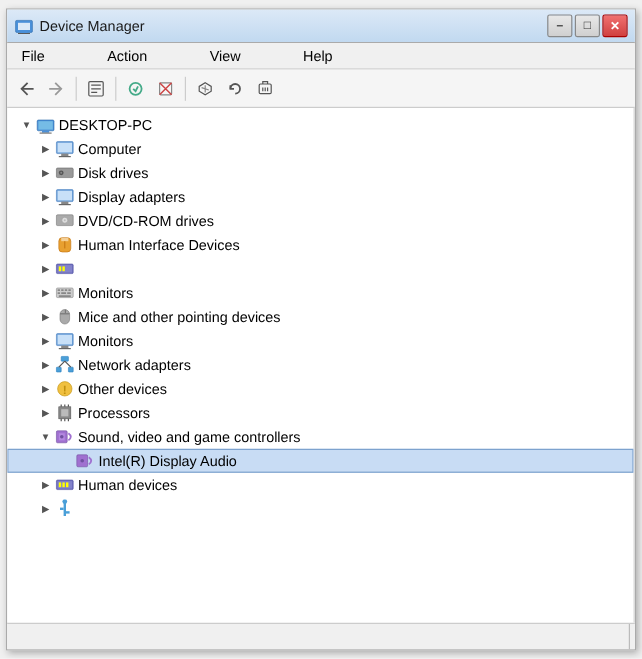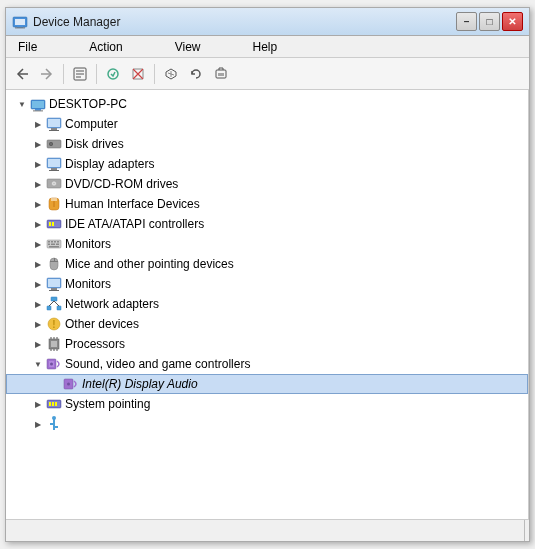--- a/index.html
+++ b/index.html
@@ -347,21 +347,20 @@
       <div class="tree-item indent-2">
         <div class="expand-toggle arrow-right"></div>
         <div class="item-icon">
           <svg width="16" height="16" viewBox="0 0 16 16">
             <rect x="1" y="4" width="14" height="8" rx="1" fill="#7070c0" stroke="#5050a0" stroke-width="0.5"></rect>
             <rect x="2" y="5" width="12" height="6" fill="#9090d0" opacity="0.6"></rect>
             <rect x="3" y="6" width="2" height="4" fill="#ffff00"></rect>
             <rect x="6" y="6" width="2" height="4" fill="#ffff00"></rect>
           </svg>
         </div>
-        <span class="item-label">IDE ATA/ATAPI controllers</span>
       </div>
 
       <div class="tree-item indent-2">
         <div class="expand-toggle arrow-right"></div>
         <div class="item-icon">
           <svg width="16" height="16" viewBox="0 0 16 16">
             <rect x="1" y="4" width="14" height="8" rx="1" fill="#ccc" stroke="#888" stroke-width="0.5"></rect>
             <rect x="2" y="5" width="2" height="1.5" rx="0.3" fill="#888"></rect>
             <rect x="5" y="5" width="2" height="1.5" rx="0.3" fill="#888"></rect>
             <rect x="8" y="5" width="2" height="1.5" rx="0.3" fill="#888"></rect>
@@ -448,21 +447,21 @@
           <svg width="16" height="16" viewBox="0 0 16 16">
             <rect x="1" y="3" width="9" height="10" rx="1" fill="#a070d0" stroke="#7050a0" stroke-width="0.5"></rect>
             <path d="M11 5 Q15 8 11 11" stroke="#a070d0" stroke-width="1.5" fill="none"></path>
             <rect x="3" y="5" width="5" height="6" fill="#c8a0f0" opacity="0.5"></rect>
             <circle cx="5.5" cy="8" r="1.5" fill="#7050a0"></circle>
           </svg>
         </div>
         <span class="item-label">Sound, video and game controllers</span>
       </div>
 
-      <div class="tree-item indent-3" style="background:#c8dcf4; border: 1px solid #7da2ce; font-style: italic;">
+      <div class="tree-item indent-3" style="background:#c8dcf4; border: 1px solid #7da2ce;">
         <div class="expand-toggle" style="width:16px;"></div>
         <div class="item-icon">
           <svg width="16" height="16" viewBox="0 0 16 16">
             <rect x="1" y="3" width="9" height="10" rx="1" fill="#a070d0" stroke="#7050a0" stroke-width="0.5"></rect>
             <path d="M11 5 Q15 8 11 11" stroke="#a070d0" stroke-width="1.5" fill="none"></path>
             <circle cx="5.5" cy="8" r="1.5" fill="#7050a0"></circle>
           </svg>
         </div>
         <span class="item-label">Intel(R) Display Audio</span>
       </div>
@@ -472,21 +471,21 @@
         <div class="expand-toggle arrow-right"></div>
         <div class="item-icon">
           <svg width="16" height="16" viewBox="0 0 16 16">
             <rect x="1" y="4" width="14" height="8" rx="1" fill="#7070c0" stroke="#5050a0" stroke-width="0.5"></rect>
             <rect x="2" y="5" width="12" height="6" fill="#9090d0" opacity="0.6"></rect>
             <rect x="3" y="6" width="2" height="4" fill="#ffff00"></rect>
             <rect x="6" y="6" width="2" height="4" fill="#ffff00"></rect>
             <rect x="9" y="6" width="2" height="4" fill="#ffff00"></rect>
           </svg>
         </div>
-        <span class="item-label">System pointing</span>
+        <span class="item-label">Human devices</span>
       </div>
 
       <div class="tree-item indent-2">
         <div class="expand-toggle arrow-right"></div>
         <div class="item-icon">
           <svg width="16" height="16" viewBox="0 0 16 16">
             <line x1="8" y1="2" x2="8" y2="14" stroke="#4a9fd8" stroke-width="2"></line>
             <circle cx="8" cy="2" r="2" fill="#4a9fd8"></circle>
             <rect x="4" y="7" width="3" height="2" fill="#4a9fd8"></rect>
             <rect x="9" y="10" width="3" height="2" fill="#4a9fd8"></rect>

